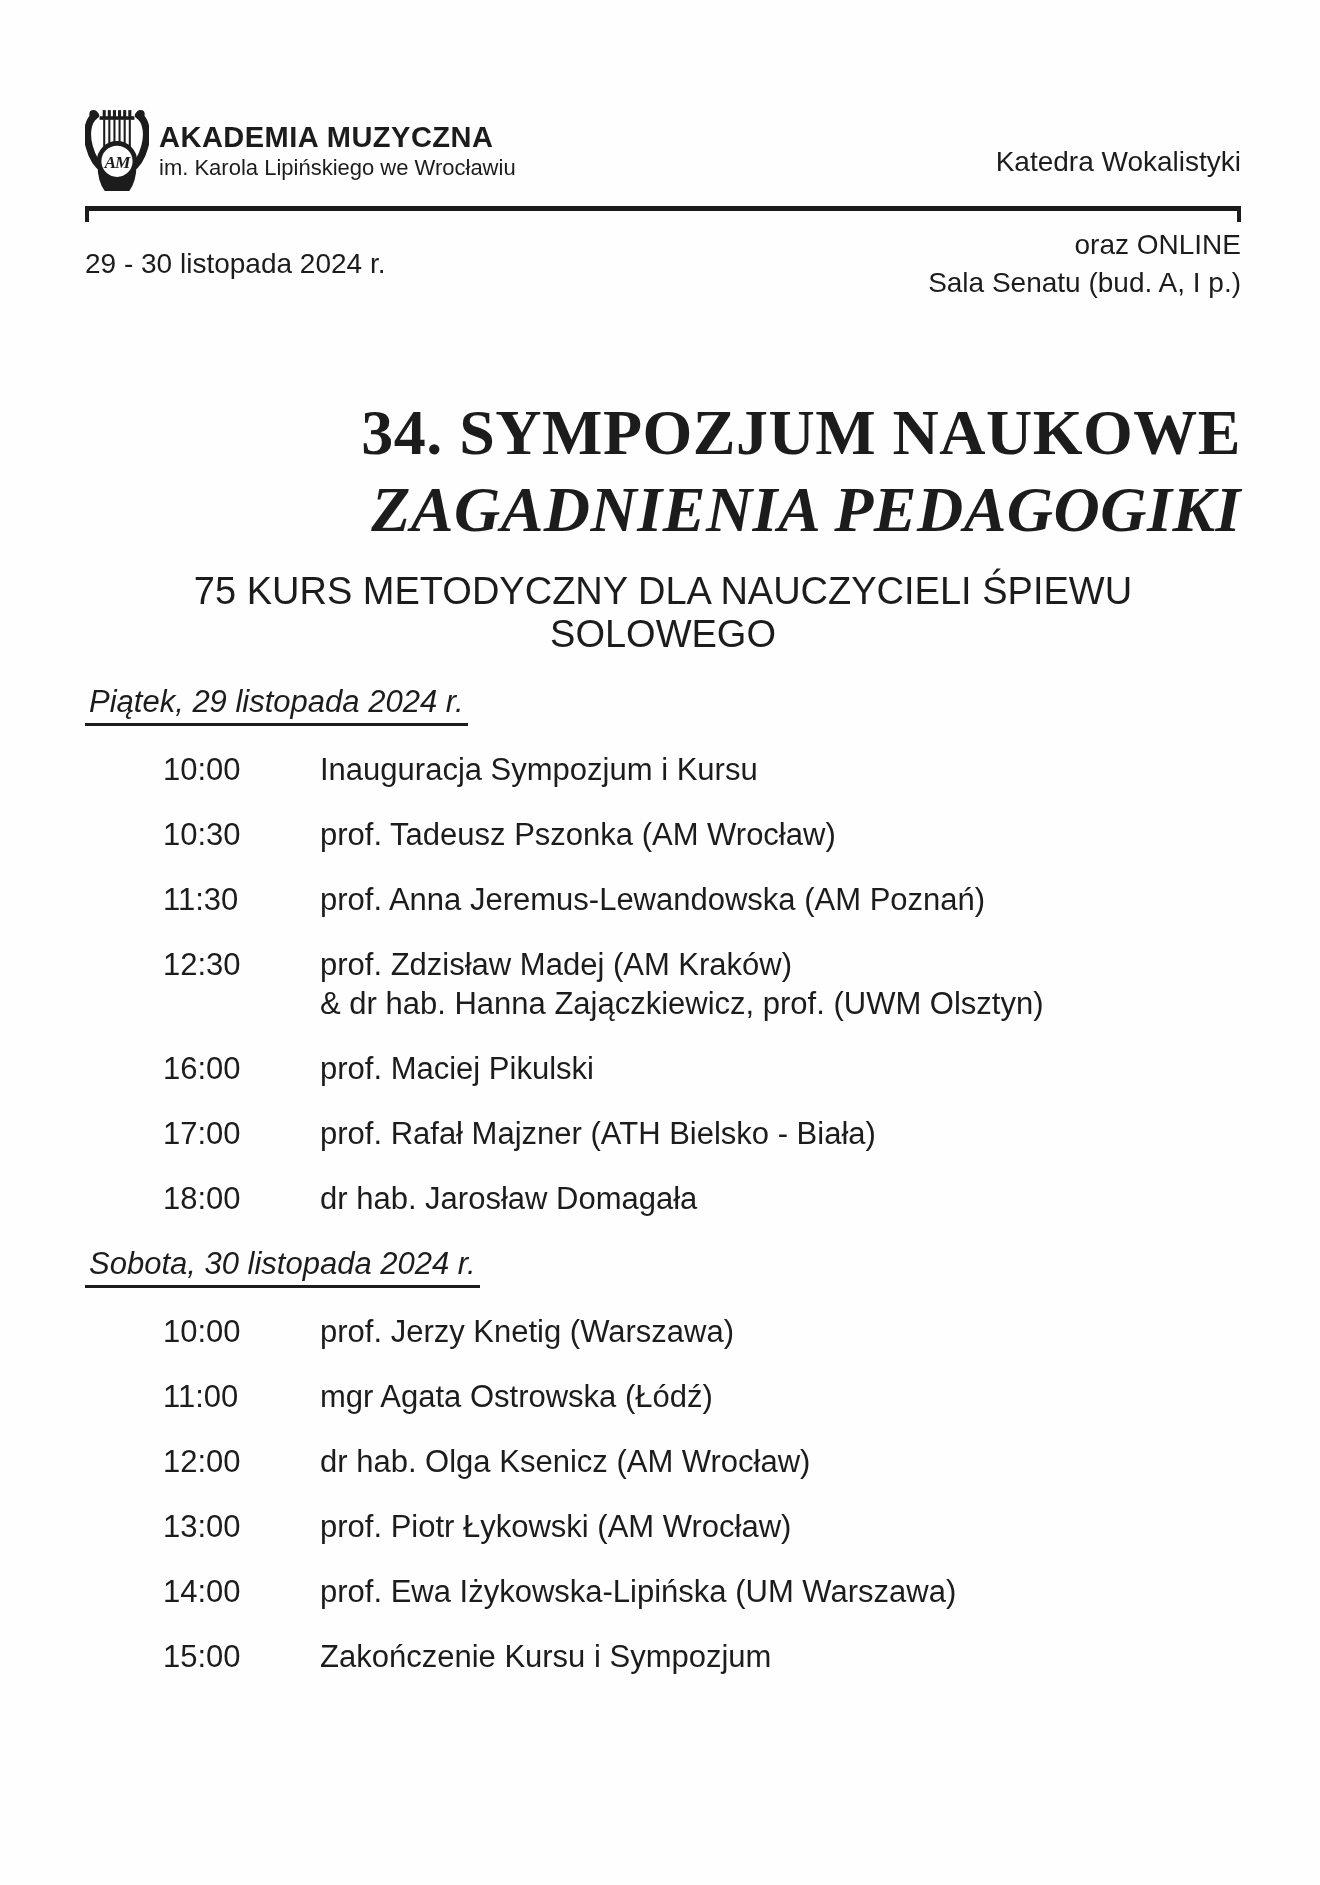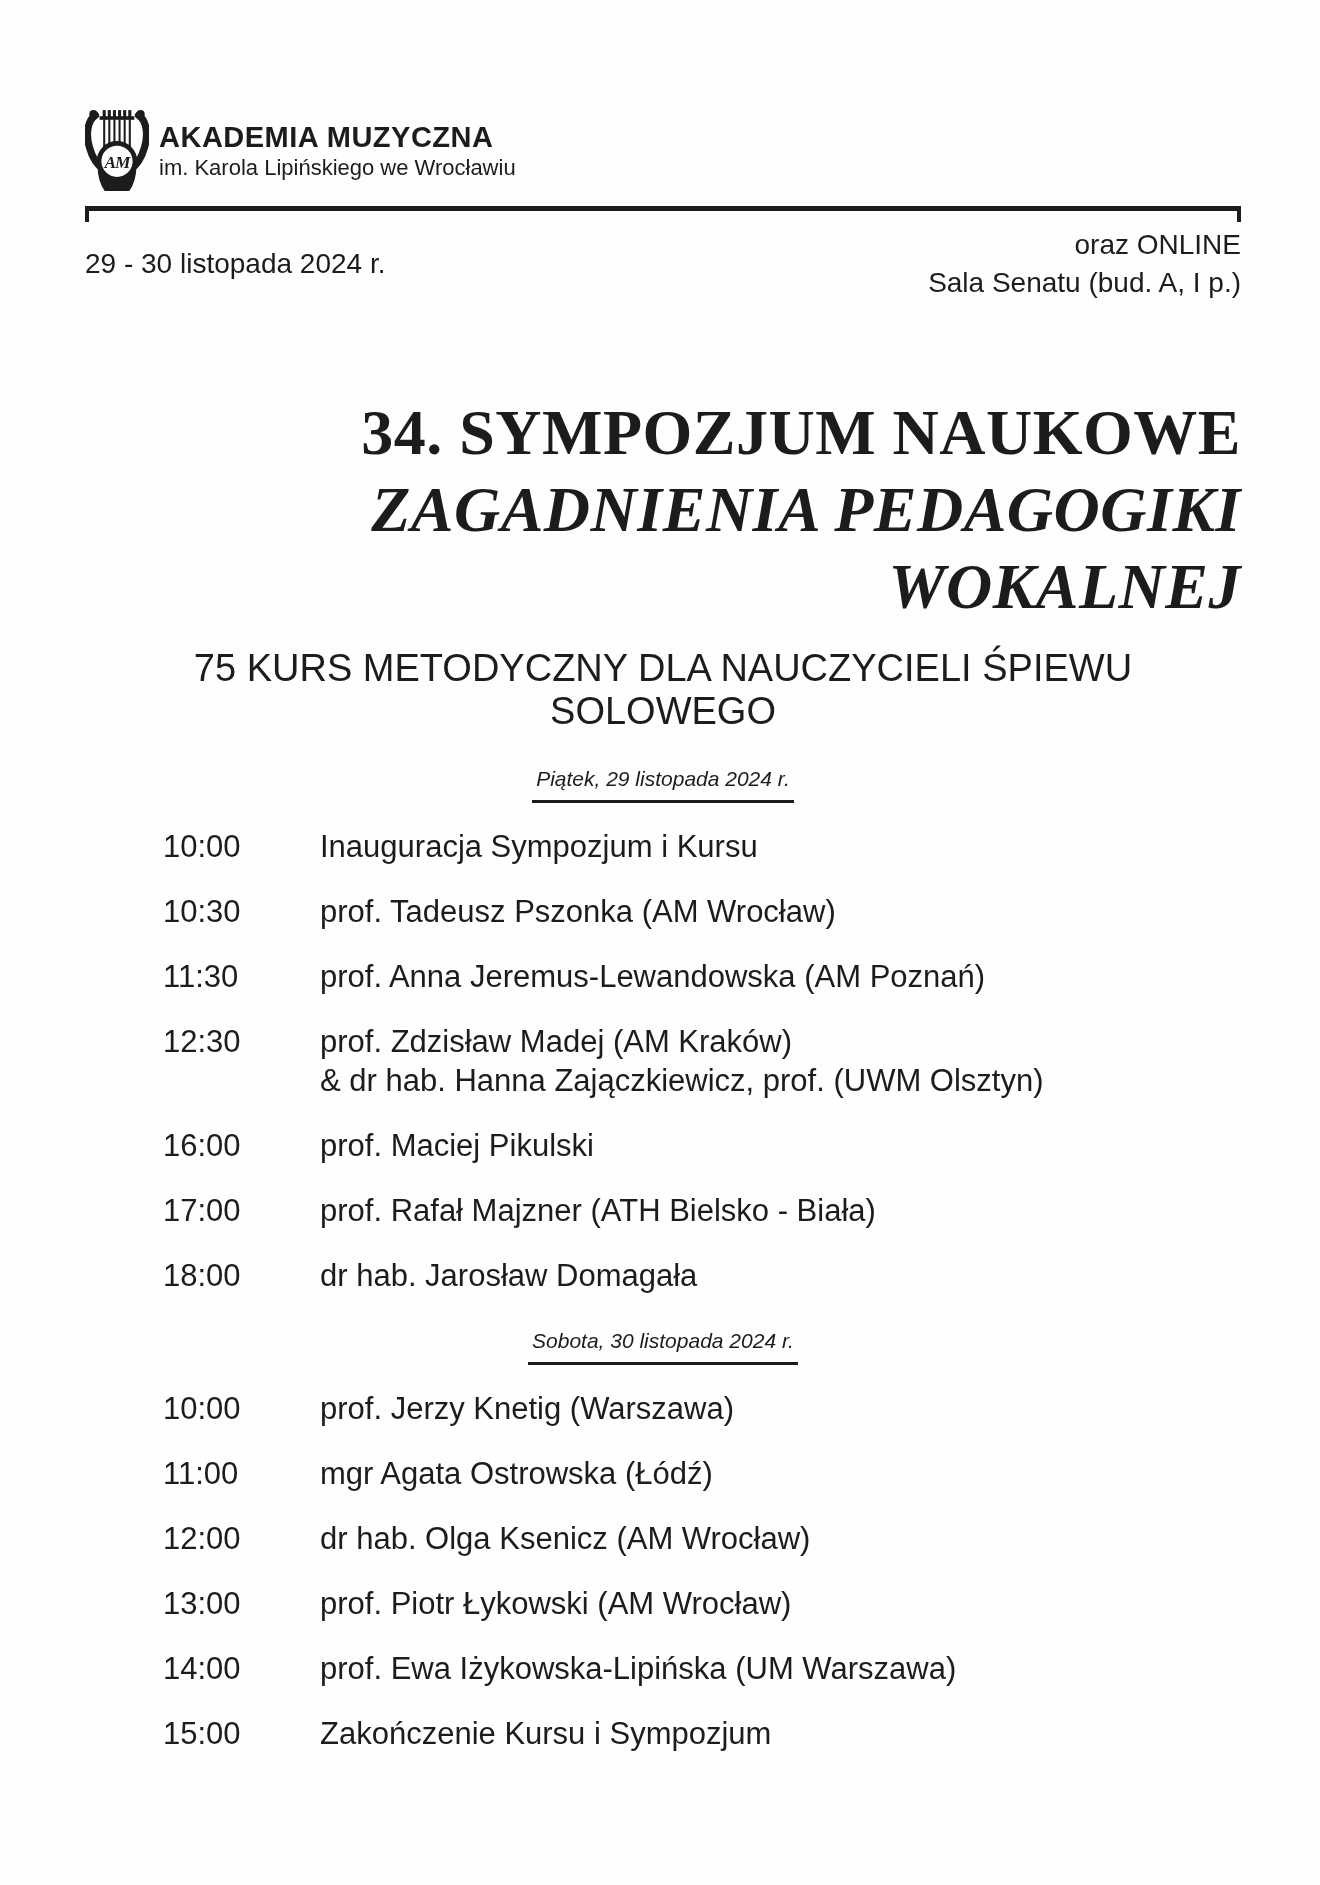--- a/index.html
+++ b/index.html
@@ -66,22 +66,21 @@
     margin-top: 22px;
     text-align: center;
     font-size: 38px;
     font-weight: normal;
   }
 
   
   .day-heading {
     margin-top: 26px;
     margin-bottom: 24px;
-    text-align: center;
-    font-size: 21px;
+    font-size: 31px;
     font-style: italic;
     line-height: 39px;
   }
   .day-heading span {
     display: inline-block;
     padding: 0 4px 2px 4px;
     border-bottom: 3px solid #1c1c1c;
   }
   .row {
     display: flex;
@@ -121,36 +120,36 @@
           <path d="M12,58 Q12,73 19,83 L43,83 Q50,73 50,58 Z" fill="#1c1c1c"></path>
 
           <circle cx="31" cy="54" r="17.5" fill="#fefefe" stroke="#1c1c1c" stroke-width="4.5"></circle>
           <text x="31" y="61" text-anchor="middle" font-family="Liberation Serif, serif" font-style="italic" font-weight="bold" font-size="17" letter-spacing="-1" fill="#1c1c1c">AM</text>
         </svg>
         <div class="logo-text">
           <div class="logo-name">AKADEMIA MUZYCZNA</div>
           <div class="logo-sub">im. Karola Lipińskiego we Wrocławiu</div>
         </div>
       </div>
+      <div class="department">Katedra Wokalistyki</div>
     </div>
 
     <div class="rule"></div>
 
     <div class="header-bottom">
       <div class="dates">29 - 30 listopada 2024 r.</div>
       <div class="venue">
         <div>oraz ONLINE</div>
         <div>Sala Senatu (bud. A, I p.)</div>
       </div>
     </div>
 
     <div class="title">
       <div>34. SYMPOZJUM NAUKOWE</div>
       <div class="italic">ZAGADNIENIA PEDAGOGIKI</div>
-      <div class="italic">WOKALNEJ</div>
     </div>
     <div class="subtitle">75 KURS METODYCZNY DLA NAUCZYCIELI ŚPIEWU SOLOWEGO</div>
 
     <div class="day-heading">
       <span>Piątek, 29 listopada 2024 r.</span>
     </div>
     <div>
       <div class="row">
         <div class="time">10:00</div>
         <div class="entry">Inauguracja Sympozjum i Kursu</div>

